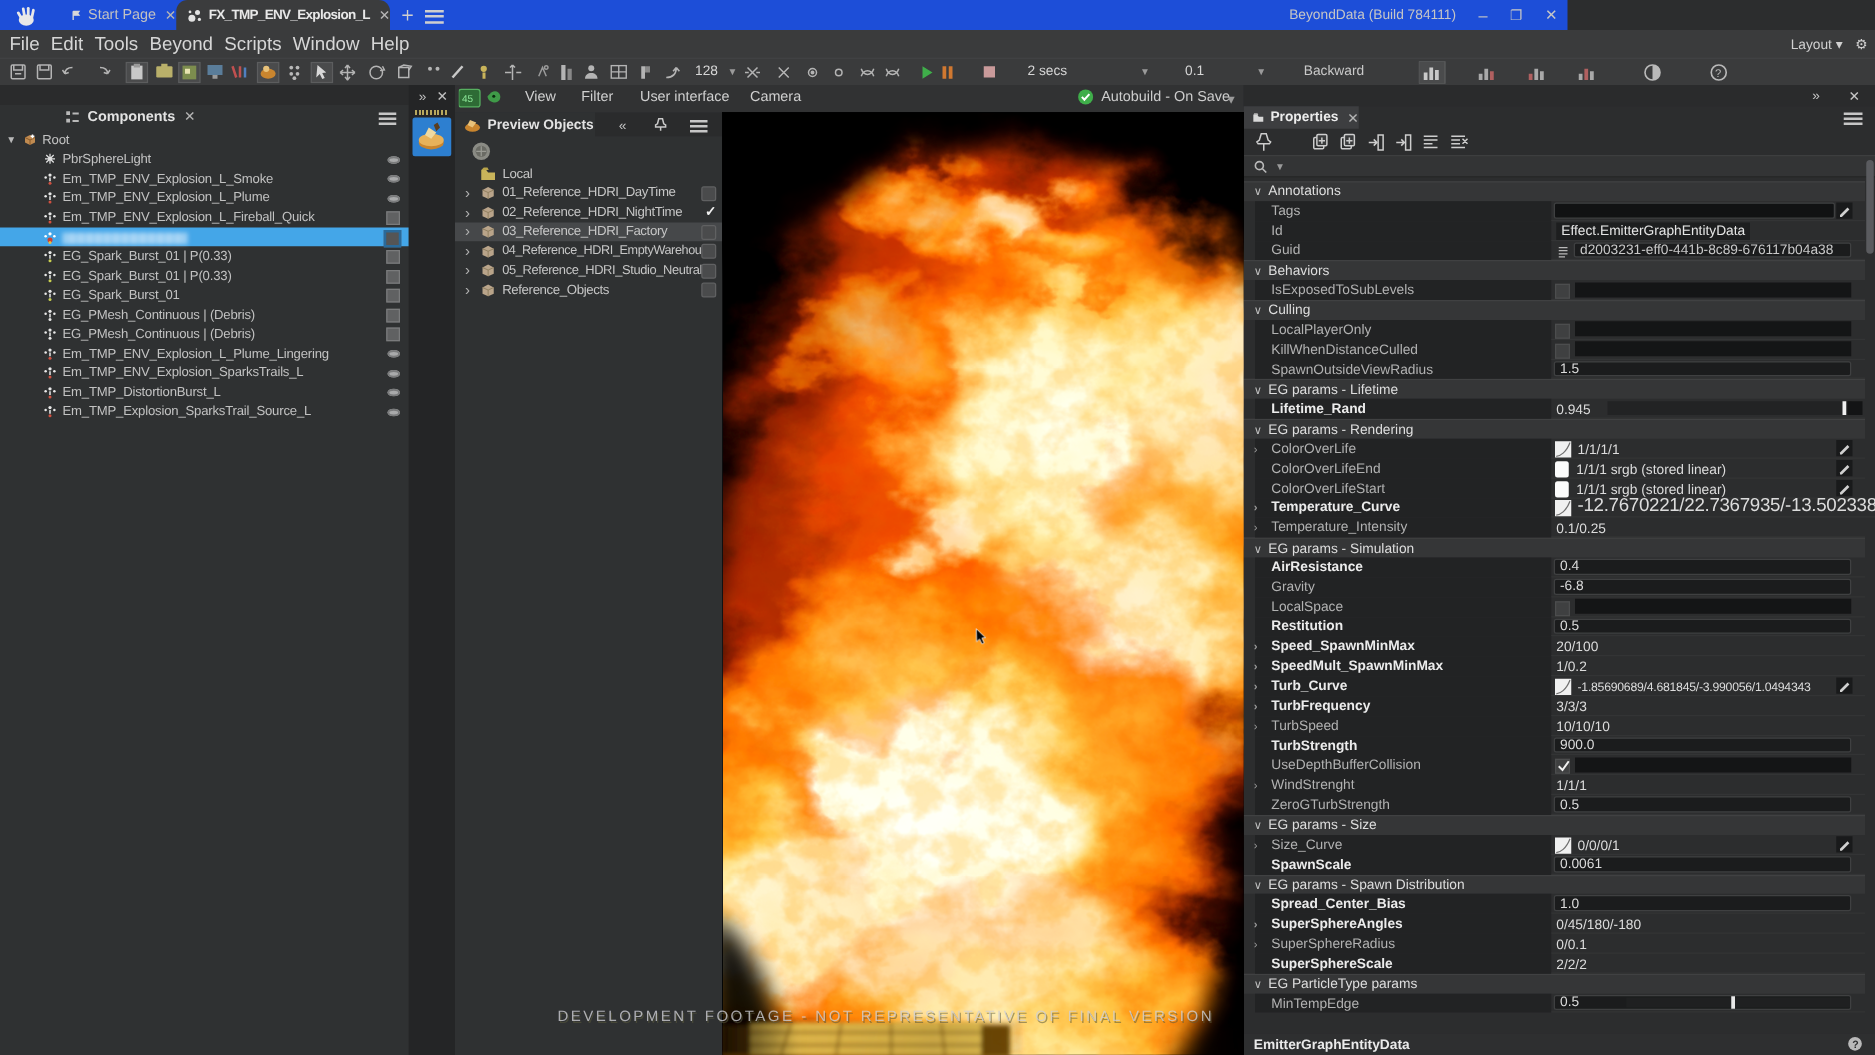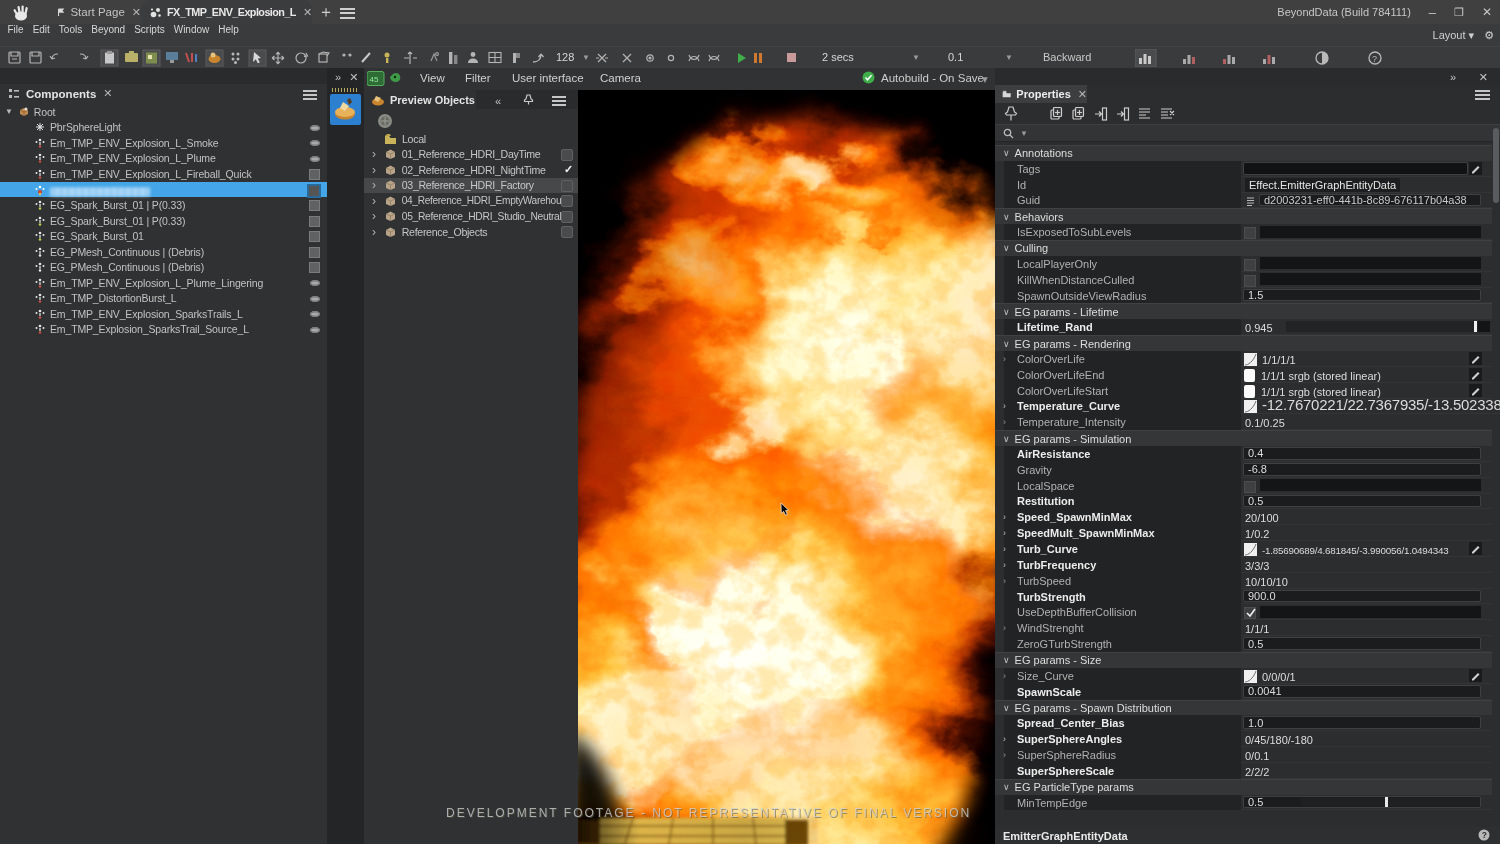--- a/index.html
+++ b/index.html
@@ -2,38 +2,38 @@
 <html><head>
 <meta charset="utf-8">
 <style>
 * { margin:0; padding:0; box-sizing:border-box; }
 html,body { width:1500px; height:844px; overflow:hidden; background:#000; }
 body { font-family:"Liberation Sans", sans-serif; color:#c9c9c9; font-size:11px; }
 #app { position:absolute; left:0; top:0; width:1500px; height:844px; background:#2c2d2e; }
 .abs { position:absolute; }
 
 
-#titlebar { left:0; top:0; width:1500px; height:24px; background:#404040; }
+#titlebar { left:0; top:0; width:1254px; height:24px; background:#1d4ed8; }
 #tab-active { left:141px; top:0; width:171px; height:24px; background:#3b3c3d; border-radius:9px 9px 0 0; display:flex; align-items:center; padding-left:8px; color:#e8e8e8; font-size:10.8px; white-space:nowrap; }
 .tabx { color:#b5b5b5; margin-left:7px; font-size:11px; }
 #tab-start { left:57px; top:0; width:84px; white-space:nowrap; overflow:hidden; height:24px; display:flex; align-items:center; color:#c2c2c2; font-size:11.5px; }
 #titleright { right:8px; top:0; height:24px; display:flex; align-items:center; gap:18px; color:#c6c6c6; font-size:11px; }
 
 
-#menubar { left:0; top:24px; width:1500px; height:22px; background:#3a3b3c; display:flex; align-items:flex-start; color:#d6d6d6; font-size:10px; }
+#menubar { left:0; top:24px; width:1500px; height:22px; background:#3a3b3c; display:flex; align-items:center; color:#d6d6d6; font-size:15px; }
 #menubar span { padding:0 4.5px; }
 #layoutright { right:6px; top:24px; height:22px; display:flex; align-items:center; gap:10px; color:#d0d0d0; font-size:11px; }
 
 
 #toolbar { left:0; top:46px; width:1500px; height:22px; background:#3a3b3c; border-top:1px solid #434445; display:flex; align-items:center; color:#b9b9b9; }
 
 
 #components { left:0; top:68px; width:327px; height:776px; background:#2f3132; }
 #comp-topstrip { left:0; top:0; width:327px; height:16px; background:#2a2b2c; }
-#comp-header { left:0; top:16px; width:327px; height:19px; display:flex; align-items:center; color:#e3e3e3; font-size:11.5px; }
+#comp-header { left:0; top:16px; width:327px; height:19px; display:flex; align-items:center; color:#e3e3e3; font-size:11.5px;padding-left:44px; }
 .tree { left:0; top:36px; width:327px; }
 .trow { height:15.55px; display:flex; align-items:center; position:relative; color:#c2c2c2; white-space:nowrap; font-size:10.5px; letter-spacing:-0.15px; }
 .trow .ic { width:12px; height:12px; margin-right:4px; flex:0 0 auto; }
 .trow.sel { background:#44a6e8; color:#10324a; }
 .trow.veye::after { content:""; position:absolute; right:7px; top:5px; width:10px; height:6px; border-radius:50%; background:#a9aaab; box-shadow:inset 0 0 0 1.5px #7a7b7c; }
 .trow.vbox::after { content:""; position:absolute; right:7px; top:3px; width:9px; height:9px; background:#606162; border:1px solid #7a7b7c; }
 .trow.vboxsel::after { content:""; position:absolute; right:6px; top:2px; width:10px; height:10px; background:#555; border:2px solid #2a6a9a; }
 
 
 #strip { left:327px; top:68px; width:37px; height:776px; background:#242526; }
@@ -387,30 +387,30 @@
             </g>
           </svg>Em_TMP_ENV_Explosion_L_Plume_Lingering</div>
       <div class="trow veye" style="padding-left:34px"><svg class="ic" viewBox="0 0 12 12">
             <g fill="#e8e8e8">
               <circle cx="6" cy="3" r="1.3"></circle>
               <circle cx="2.5" cy="5" r="1"></circle>
               <circle cx="9.5" cy="5" r="1"></circle>
               <path d="M5.4 5h1.2v3H5.4z"></path>
               <circle cx="6" cy="9.5" r="1.2" fill="#d05040"></circle>
             </g>
+          </svg>Em_TMP_ENV_Explosion_SparksTrails_L</div>
+      <div class="trow veye" style="padding-left:34px"><svg class="ic" viewBox="0 0 12 12">
+            <g fill="#e8e8e8">
+              <circle cx="6" cy="3" r="1.3"></circle>
+              <circle cx="2.5" cy="5" r="1"></circle>
+              <circle cx="9.5" cy="5" r="1"></circle>
+              <path d="M5.4 5h1.2v3H5.4z"></path>
+              <circle cx="6" cy="9.5" r="1.2" fill="#d05040"></circle>
+            </g>
           </svg>Em_TMP_DistortionBurst_L</div>
-      <div class="trow veye" style="padding-left:34px"><svg class="ic" viewBox="0 0 12 12">
-            <g fill="#e8e8e8">
-              <circle cx="6" cy="3" r="1.3"></circle>
-              <circle cx="2.5" cy="5" r="1"></circle>
-              <circle cx="9.5" cy="5" r="1"></circle>
-              <path d="M5.4 5h1.2v3H5.4z"></path>
-              <circle cx="6" cy="9.5" r="1.2" fill="#d05040"></circle>
-            </g>
-          </svg>Em_TMP_ENV_Explosion_SparksTrails_L</div>
       <div class="trow veye" style="padding-left:34px"><svg class="ic" viewBox="0 0 12 12">
             <g fill="#e8e8e8">
               <circle cx="6" cy="3" r="1.3"></circle>
               <circle cx="2.5" cy="5" r="1"></circle>
               <circle cx="9.5" cy="5" r="1"></circle>
               <path d="M5.4 5h1.2v3H5.4z"></path>
               <circle cx="6" cy="9.5" r="1.2" fill="#d05040"></circle>
             </g>
           </svg>Em_TMP_Explosion_SparksTrail_Source_L</div>
     </div>
@@ -901,21 +901,21 @@
               </svg></div>
             <span>0/0/0/1</span>
             <div class="pen"><svg width="13" height="13">
                 <path d="M3 10l6-6 1.5 1.5-6 6H3z" fill="#d0d0d0"></path>
               </svg></div>
           </div>
         </div>
       <div class="pr">
           <div class="lbl b">SpawnScale</div>
           <div class="val">
-            <div class="inp">0.0041</div>
+            <div class="inp">0.0061</div>
           </div>
         </div>
       <div class="hr"><span class="car">∨</span>EG params - Spawn Distribution</div>
       <div class="pr">
           <div class="lbl b">Spread_Center_Bias</div>
           <div class="val">
             <div class="inp">1.0</div>
           </div>
         </div>
       <div class="pr">

